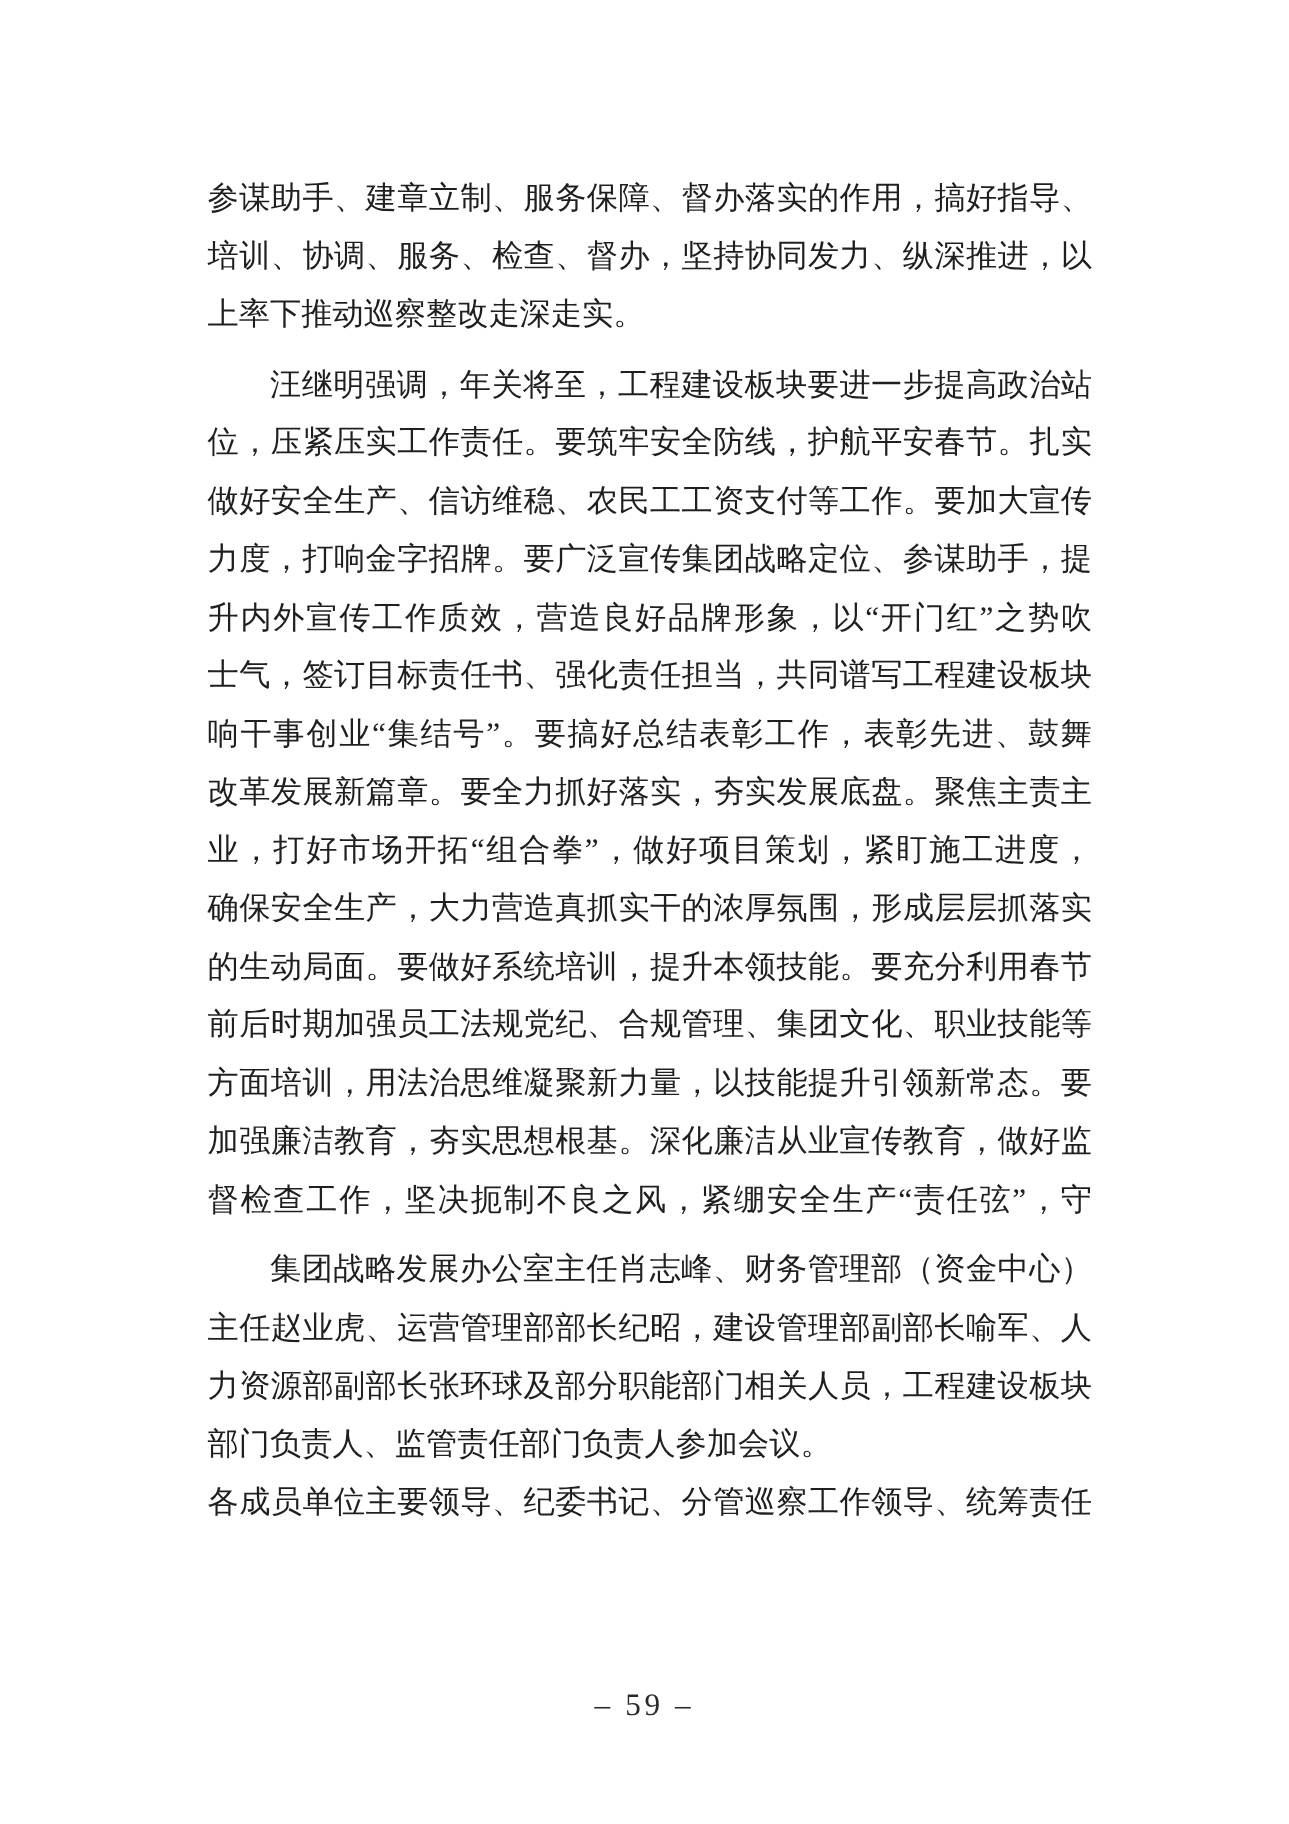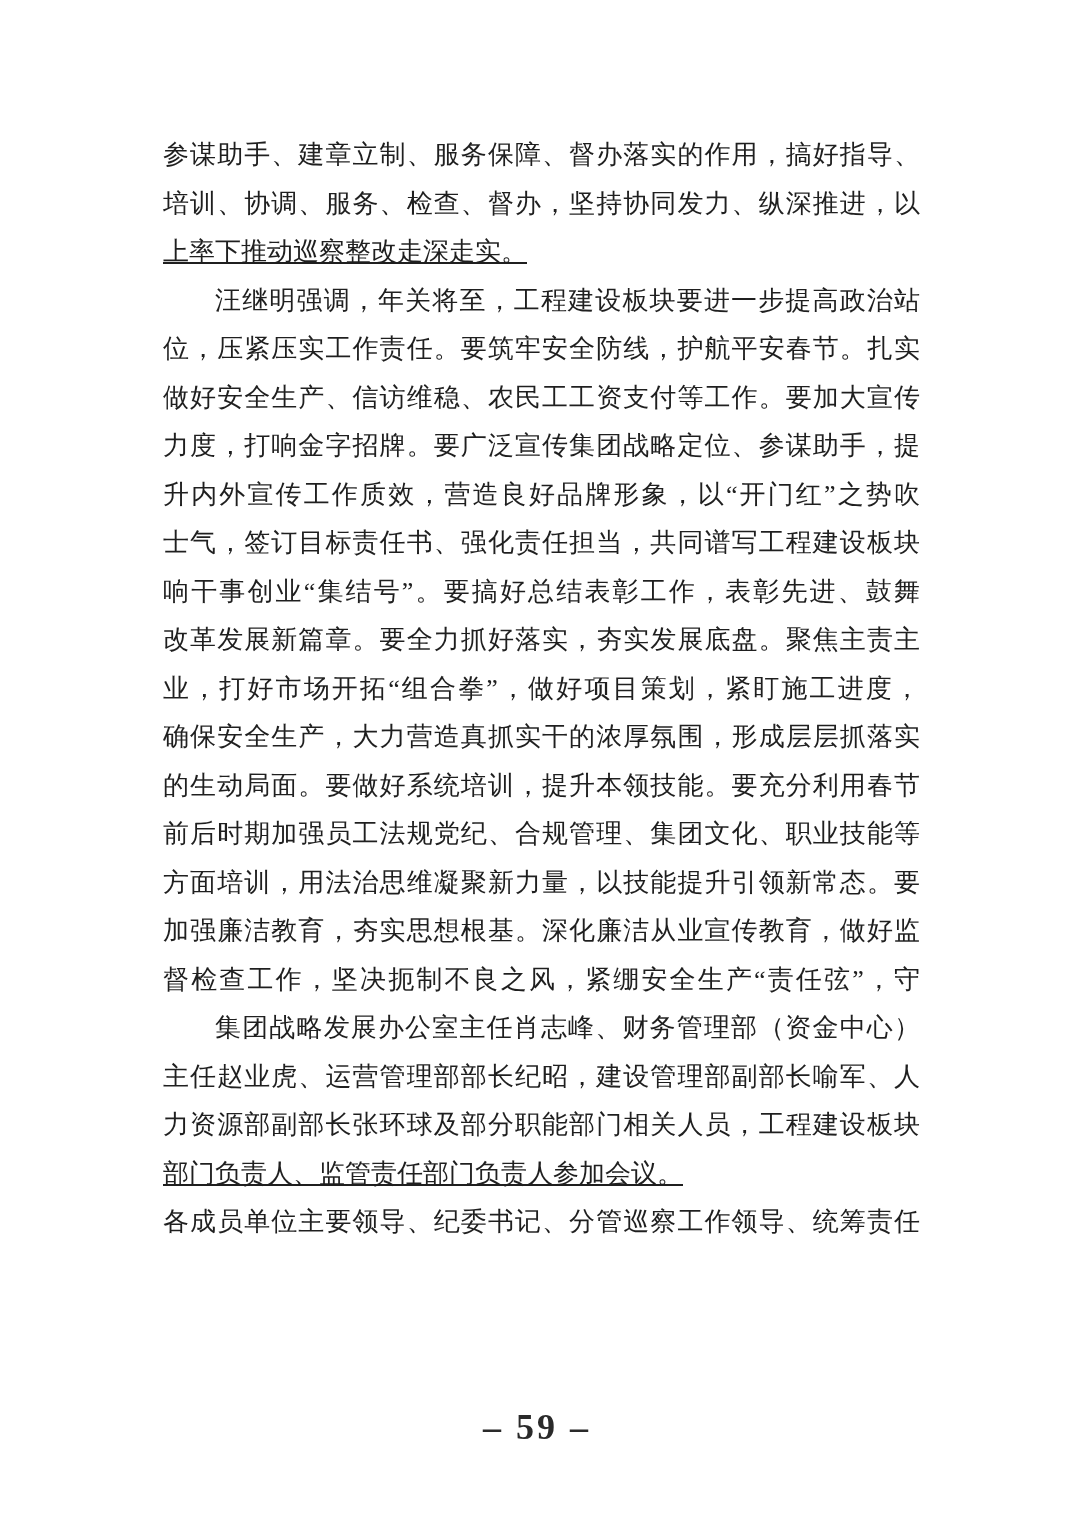--- a/index.html
+++ b/index.html
@@ -16,48 +16,46 @@
     font-family: "Liberation Serif", "DejaVu Serif", serif;
   }
   .text-block {
     position: absolute;
     left: 163px;
     top: 131px;
     width: 757px;
     color: #1f1f1f;
   }
   .para {
-    margin: 0;
+    margin: 10px;
     padding: 0;
   }
   .line {
     font-size: 26px;
     line-height: 48.5px;
     text-align: justify;
     text-align-last: justify;
     text-justify: inter-ideograph;
     white-space: normal;
   }
   .line.indent {
     text-indent: 2em;
   }
   .line.end {
     text-align-last: left;
-    text-decoration: underline;
   }
   .footer {
     position: absolute;
     top: 1406px;
     left: 0;
     width: 100%;
     text-align: center;
-    font-size: 36px;
+    font-size: 26px;
     color: #2a2a2a;
     letter-spacing: 3px;
-    font-weight: bold;
   }
 </style>
 </head>
 <body>
 
 <div class="page">
   <div class="text-block">
 
     <div class="para">
       <div class="line">参谋助手、建章立制、服务保障、督办落实的作用，搞好指导、</div>

